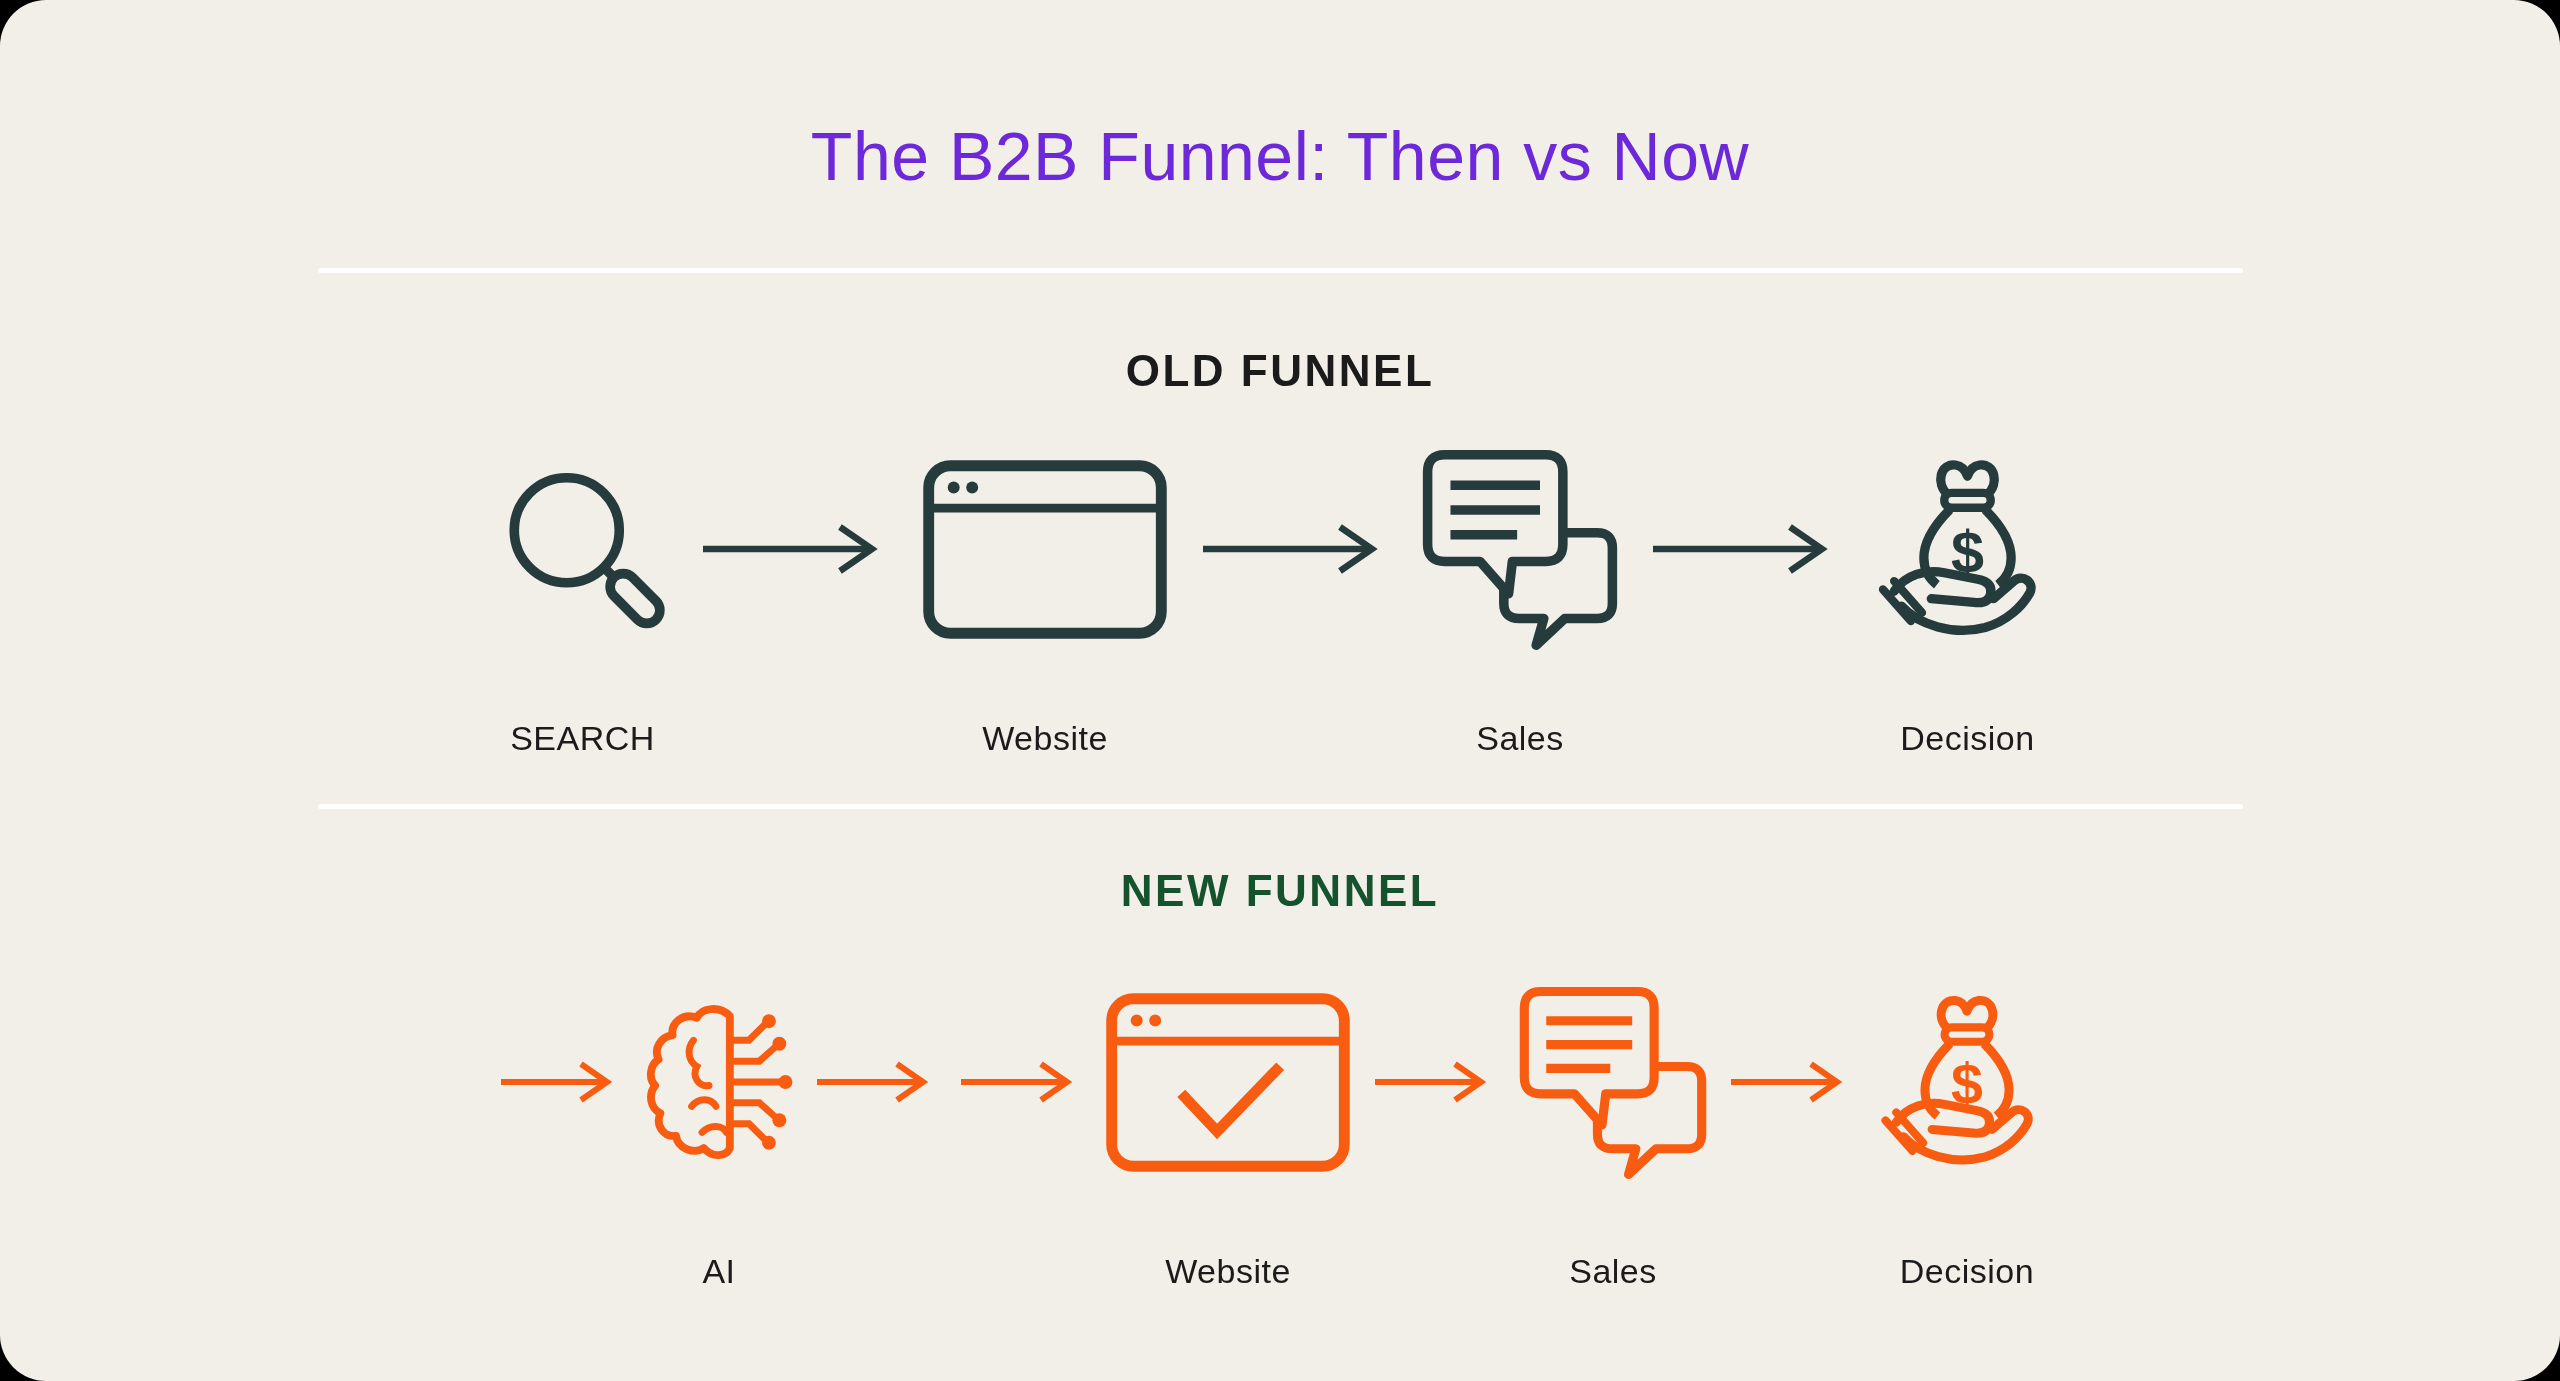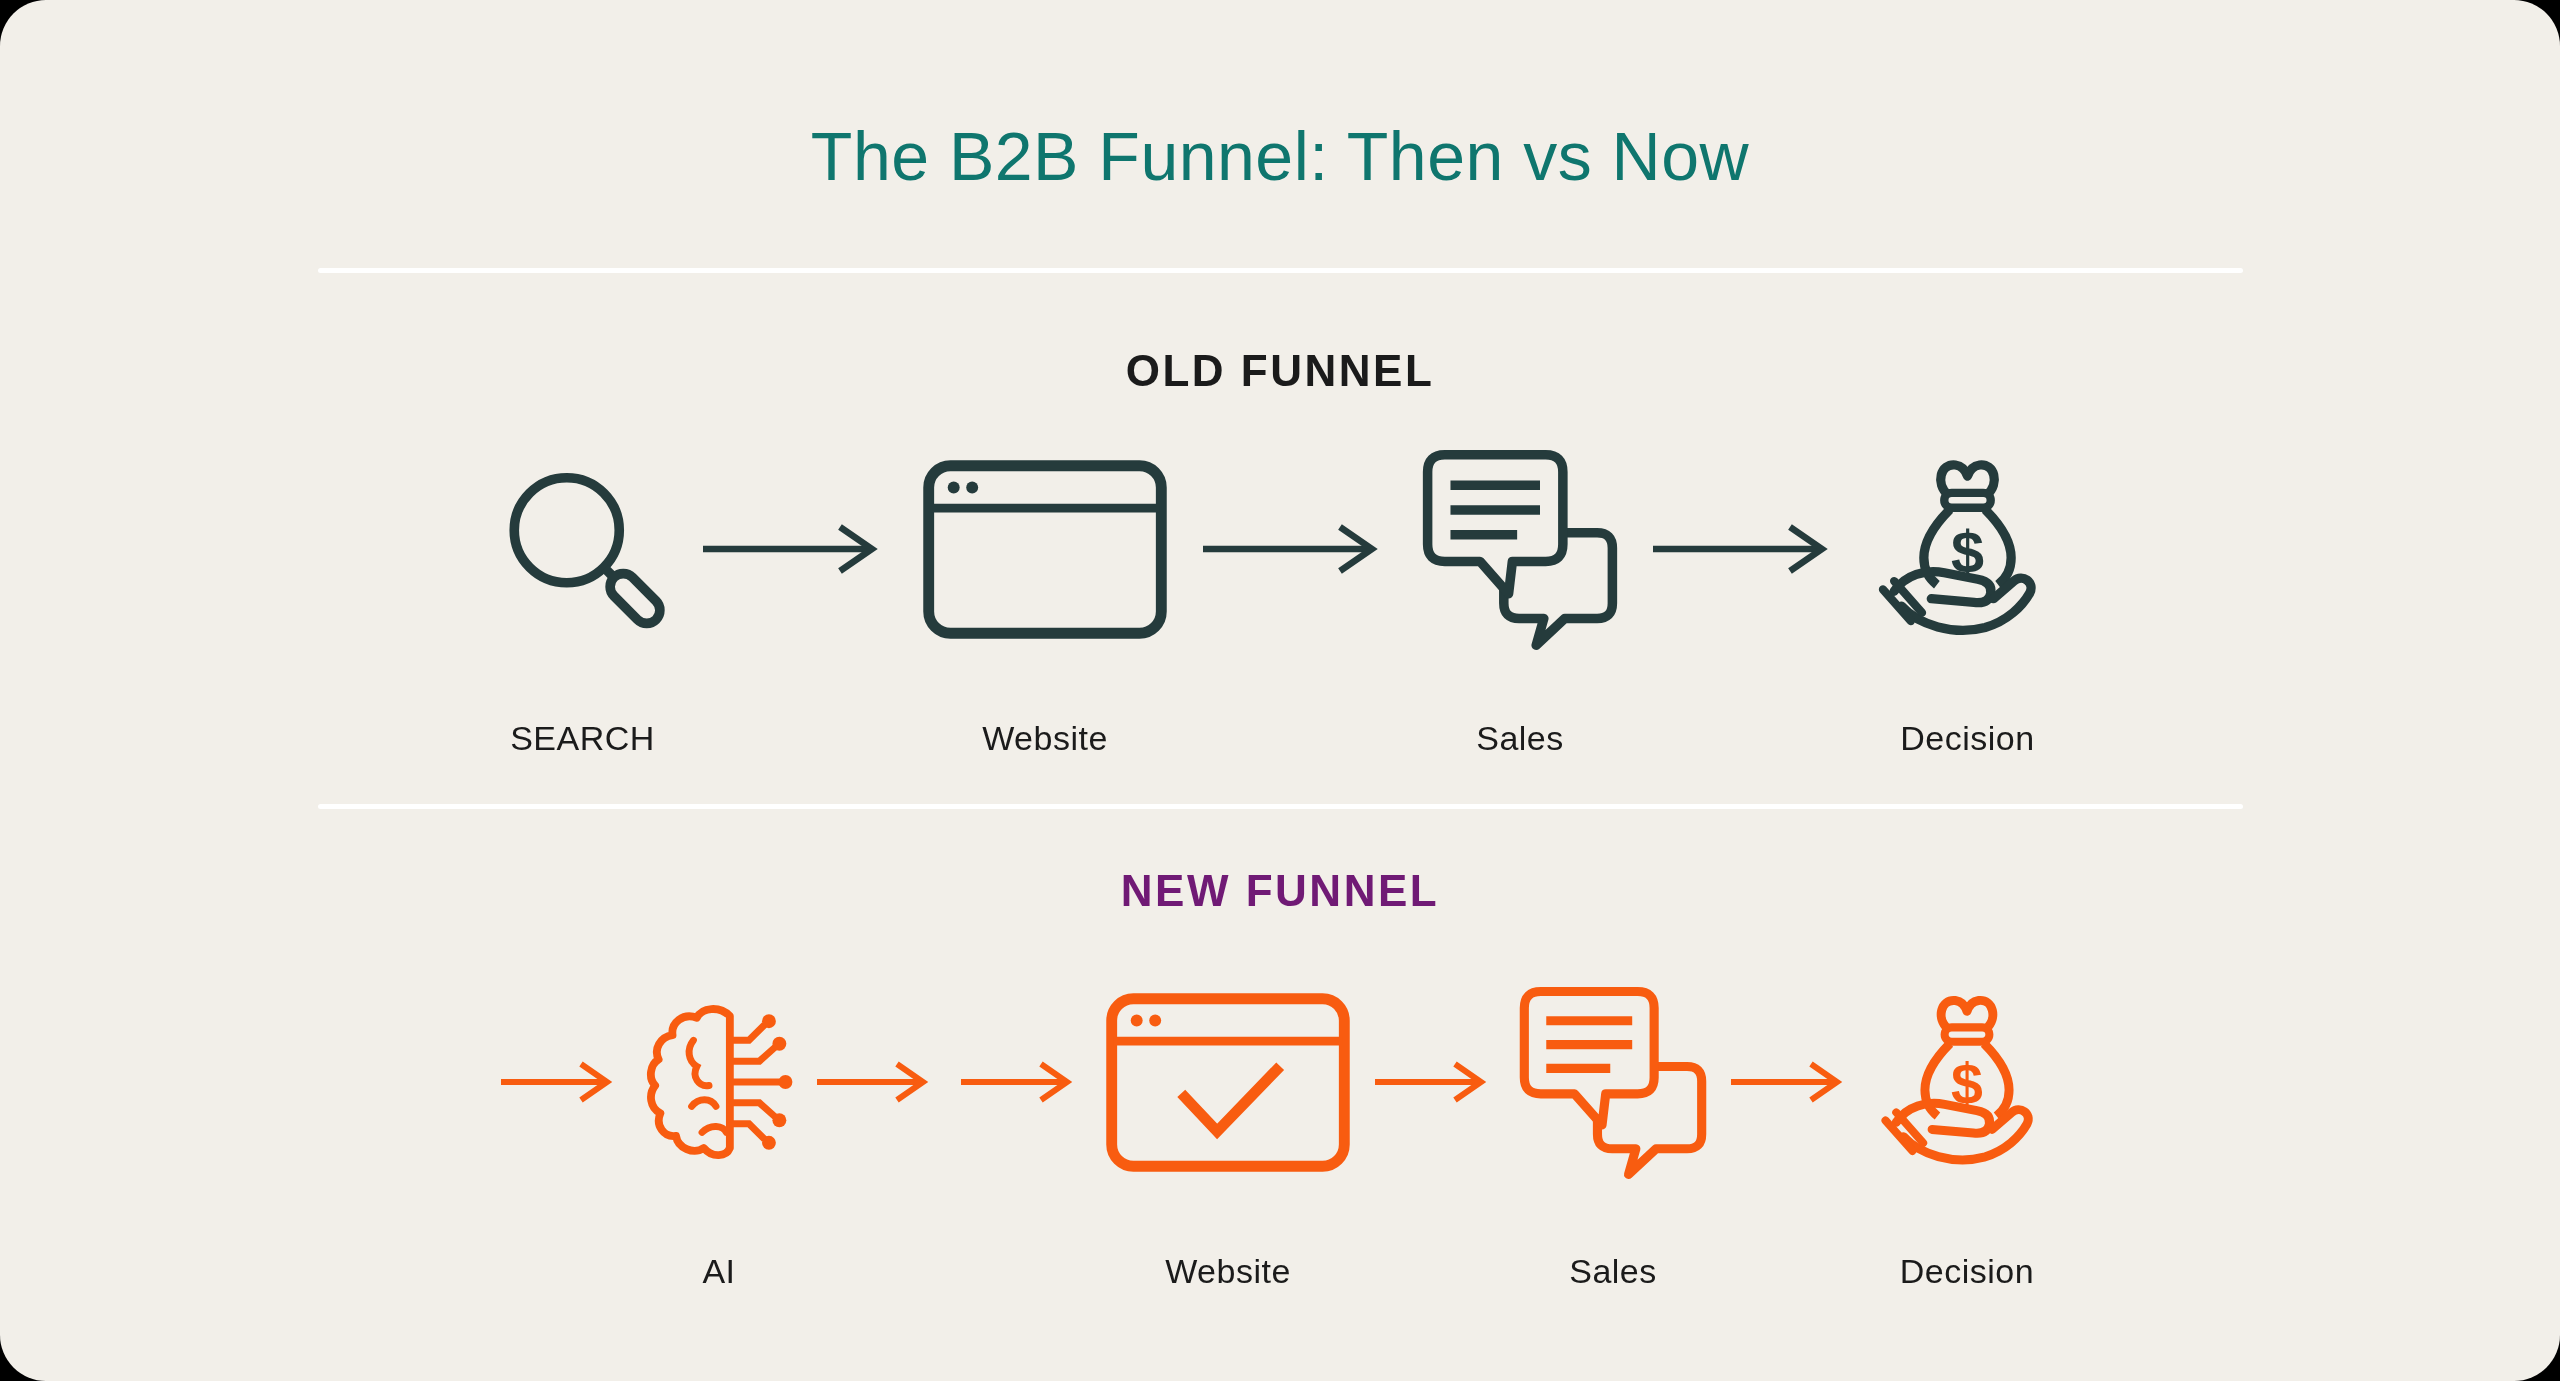--- a/index.html
+++ b/index.html
@@ -13,36 +13,36 @@
     width:2560px;height:1381px;
     background:#F2EFE9;
     border-radius:46px;
     box-sizing:border-box;
     display:flex;flex-direction:column;align-items:center;
   }
   .page-title{
     margin-top:116px;
     font-size:68px;
     font-weight:500;
-    color:#0f766e;
+    color:#6d28d9;
     letter-spacing:0.5px;
     line-height:1.2;
   }
   .divider{
     width:1925px;height:5px;border-radius:3px;
     background:#FFFFFF;
     flex:none;
   }
   .divider-1{margin-top:70px;}
   .divider-2{margin-top:46px;}
   .section-heading{
     font-size:44px;font-weight:700;letter-spacing:2.5px;line-height:1.2;
   }
   .heading-old{color:#1b1b1b;margin-top:72px;}
-  .heading-new{color:#701a75;margin-top:56px;}
+  .heading-new{color:#14532d;margin-top:56px;}
   .funnel-row{
     display:flex;align-items:flex-start;justify-content:center;
   }
   .row-old{margin-top:46px;column-gap:30px;}
   .row-new{margin-top:58px;column-gap:20px;}
   .step{display:flex;flex-direction:column;align-items:center;}
   .icon-box{display:flex;align-items:center;justify-content:center;flex:none;}
   .row-old .icon-box{height:212px;}
   .row-new .icon-box{height:212px;}
   .arrow-box{display:flex;align-items:center;flex:none;height:212px;}

